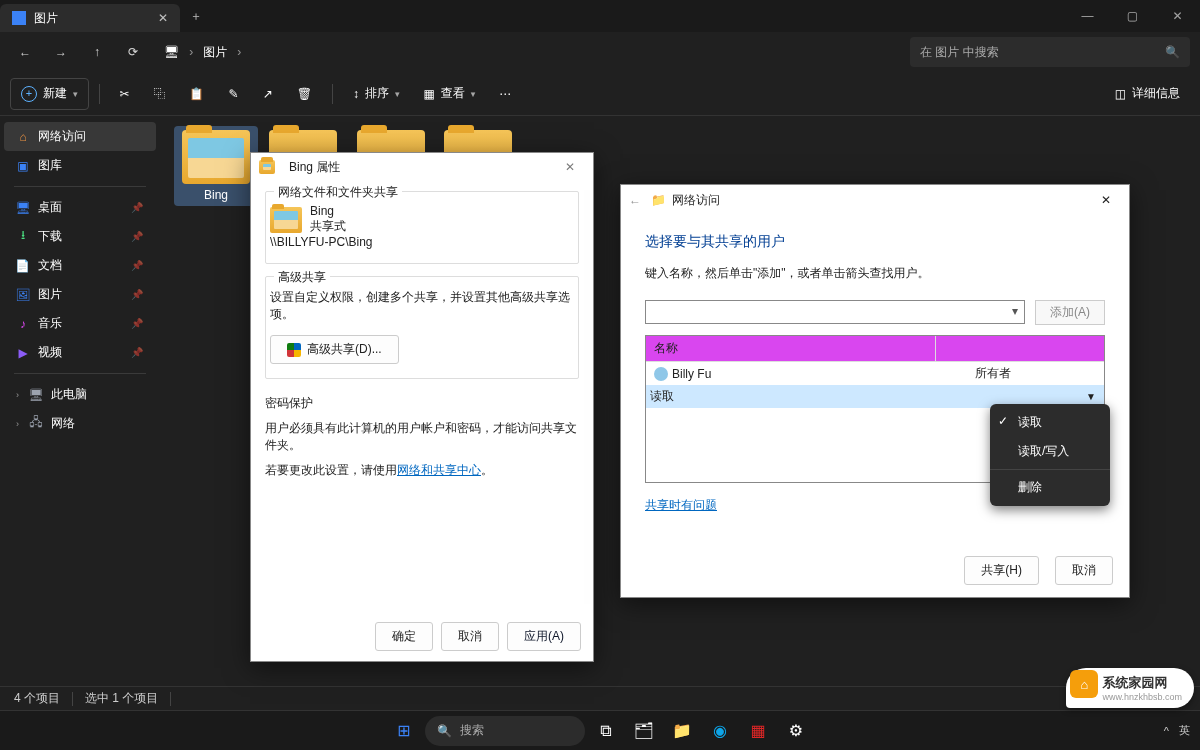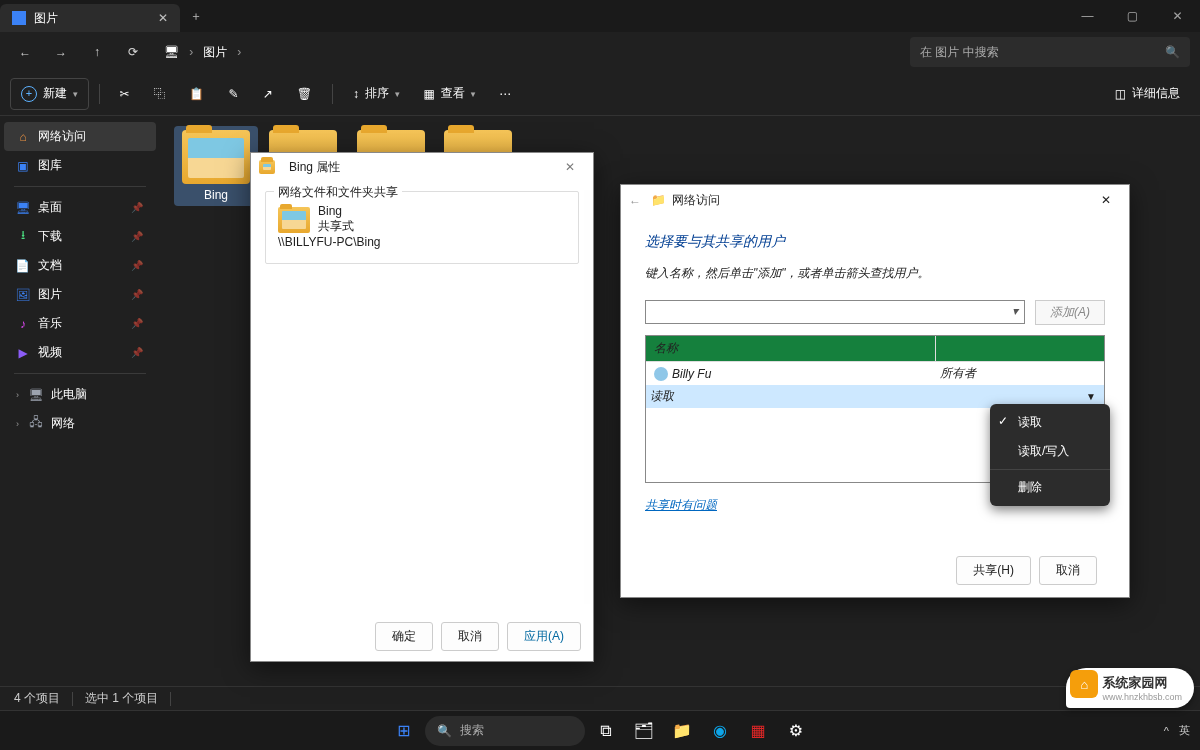--- a/index.html
+++ b/index.html
@@ -50,45 +50,45 @@
 
 
 .dlg { position:absolute; background:#fff; color:#222; border:1px solid #888; box-shadow:0 6px 24px rgba(0,0,0,.5); font-size:12px; }
 .dlg-props { left:250px; top:152px; width:344px; height:510px; }
 .dlg-title { height:28px; display:flex; align-items:center; padding:0 8px; gap:6px; }
 .dlg-title .close { margin-left:auto; width:30px; text-align:center; opacity:.6; }
 .dlg-tabs { display:flex; border-bottom:1px solid #ddd; padding:0 8px; }
 .dlg-tab { padding:6px 10px; color:#444; }
 .dlg-tab.active { border-bottom:2px solid #0067c0; color:#000; }
 .dlg-body { padding:10px 14px; }
-.group { border:1px solid #ddd; border-radius:2px; padding:12px 12px 14px; margin-bottom:12px; position:relative; }
+.group { border:1px solid #ddd; border-radius:2px; padding:12px 4px 14px; margin-bottom:12px; position:relative; }
 .group-title { position:absolute; top:-8px; left:8px; background:#fff; padding:0 4px; font-size:12px; }
 .folder-sm { width:32px; height:26px; background:linear-gradient(#f5c558,#e8a82e); border-radius:2px; display:inline-block; vertical-align:top; margin-right:8px; position:relative; }
 .folder-sm::before { content:""; position:absolute; top:-3px; left:2px; width:12px; height:5px; background:#e8a82e; border-radius:2px 2px 0 0; }
 .folder-sm::after { content:""; position:absolute; inset:4px; background:linear-gradient(#7ec8e3 50%,#f7d794 50%); border-radius:1px; }
 .btn { display:inline-block; padding:5px 16px; border:1px solid #ccc; border-radius:3px; background:#fdfdfd; color:#222; cursor:default; }
-.btn.disabled { color:#0369a1; }
+.btn.disabled { color:#0f172a; }
 .link { color:#0067c0; text-decoration:underline; }
 .dlg-footer { position:absolute; bottom:10px; right:12px; display:flex; gap:8px; }
 .shield { display:inline-block; width:14px; height:14px; background:conic-gradient(#0067c0 0 25%,#f7b500 0 50%,#d13438 0 75%,#107c10 0); border-radius:2px; margin-right:6px; vertical-align:middle; }
 
 
 .dlg-net { left:620px; top:184px; width:510px; height:414px; background:#fff; }
 .dlg-net .hdr { height:30px; display:flex; align-items:center; padding:0 8px; }
 .dlg-net .hdr .close { margin-left:auto; width:30px; text-align:center; }
-.dlg-net .body { padding:10px 24px;font-style:italic; }
+.dlg-net .body { padding:10px 24px; }
 .dlg-net h3 { font-size:14px; color:#003e92; font-weight:400; margin:8px 0 14px; }
 .combo { display:flex; margin:18px 0 10px; }
 .combo-input { flex:1; height:24px; border:1px solid #888; background:#fff; position:relative; }
 .combo-input::after { content:"▾"; position:absolute; right:6px; top:3px; color:#555; }
 .combo-add { margin-left:10px; padding:3px 14px; border:1px solid #ccc; background:#f8f8f8; color:#888; }
 .userlist { border:1px solid #888; height:148px; }
-.userlist .head { display:flex; background:#15803d; border-bottom:1px solid #ddd; }
+.userlist .head { display:flex; background:#d946ef; border-bottom:1px solid #ddd; }
 .userlist .head div { padding:4px 8px; border-right:1px solid #ddd; font-size:12px; }
-.userlist .row { display:flex; padding:3px 4px; align-items:center; }
+.userlist .row { display:flex; padding:3px 4px; align-items:center;gap:35px; }
 .userlist .row.sel { background:#cde8ff; }
 .userlist .col-name { width:290px; display:flex; align-items:center; gap:4px; padding-left:4px; }
 .userlist .col-perm { flex:1; display:flex; align-items:center; }
 .uicon { width:14px; height:14px; background:#8fc7e8; border-radius:50%; display:inline-block; }
 .uicon.grp { background:#b8d88f; border-radius:2px; }
 .perm-dd { margin-left:auto; margin-right:4px; font-size:10px; }
 .ctx-menu { position:absolute; background:#2c2c2c; color:#fff; border-radius:6px; padding:4px 0; min-width:120px; box-shadow:0 4px 12px rgba(0,0,0,.5); }
 .ctx-item { padding:6px 14px 6px 28px; position:relative; }
 .ctx-item.checked::before { content:"✓"; position:absolute; left:8px; }
 .ctx-sep { height:1px; background:#444; margin:3px 0; }
@@ -254,20 +254,30 @@
       <div class="group-title">网络文件和文件夹共享</div>
       <div style="display:flex;align-items:center">
         <span class="folder-sm"></span>
         <div>
           <div>Bing</div>
           <div>共享式</div>
         </div>
       </div>
       <div>\\BILLYFU-PC\Bing</div>
     </div>
+    <div class="group">
+      <div class="group-title">高级共享</div>
+      <div>设置自定义权限，创建多个共享，并设置其他高级共享选项。</div>
+      <div style="margin-top:12px"><span class="btn"><span class="shield"></span><span>高级共享(D)...</span></span></div>
+    </div>
+    <div class="group" style="border:none;padding:4px 0">
+      <div class="group-title" style="position:static;padding:0;margin-bottom:8px">密码保护</div>
+      <div>用户必须具有此计算机的用户帐户和密码，才能访问共享文件夹。</div>
+      <div style="margin-top:8px"><span>若要更改此设置，请使用</span><span class="link">网络和共享中心</span><span>。</span></div>
+    </div>
   </div>
   <div class="dlg-footer">
     <span class="btn">确定</span>
     <span class="btn">取消</span>
     <span class="btn disabled">应用(A)</span>
   </div>
 </div>
 
 <div class="dlg dlg-net">
   <div class="hdr">
@@ -298,21 +308,21 @@
       </div>
       <div class="row sel">
         <div class="col-perm">
             <span>读取</span>
             <span class="perm-dd">▼</span>
           </div>
       </div>
     </div>
     <div style="margin-top:14px"><span class="link">共享时有问题</span></div>
   </div>
-  <div style="position:absolute;bottom:12px;right:32px;display:flex;gap:8px">
+  <div style="position:absolute;bottom:12px;right:16px;display:flex;gap:16px">
     <span class="btn">共享(H)</span>
     <span class="btn">取消</span>
   </div>
 </div>
 
 <div class="ctx-menu" style="left:990px; top:404px;">
   <div class="ctx-item checked">读取</div>
   <div class="ctx-item">读取/写入</div>
   <div class="ctx-sep"></div>
   <div class="ctx-item">删除</div>

